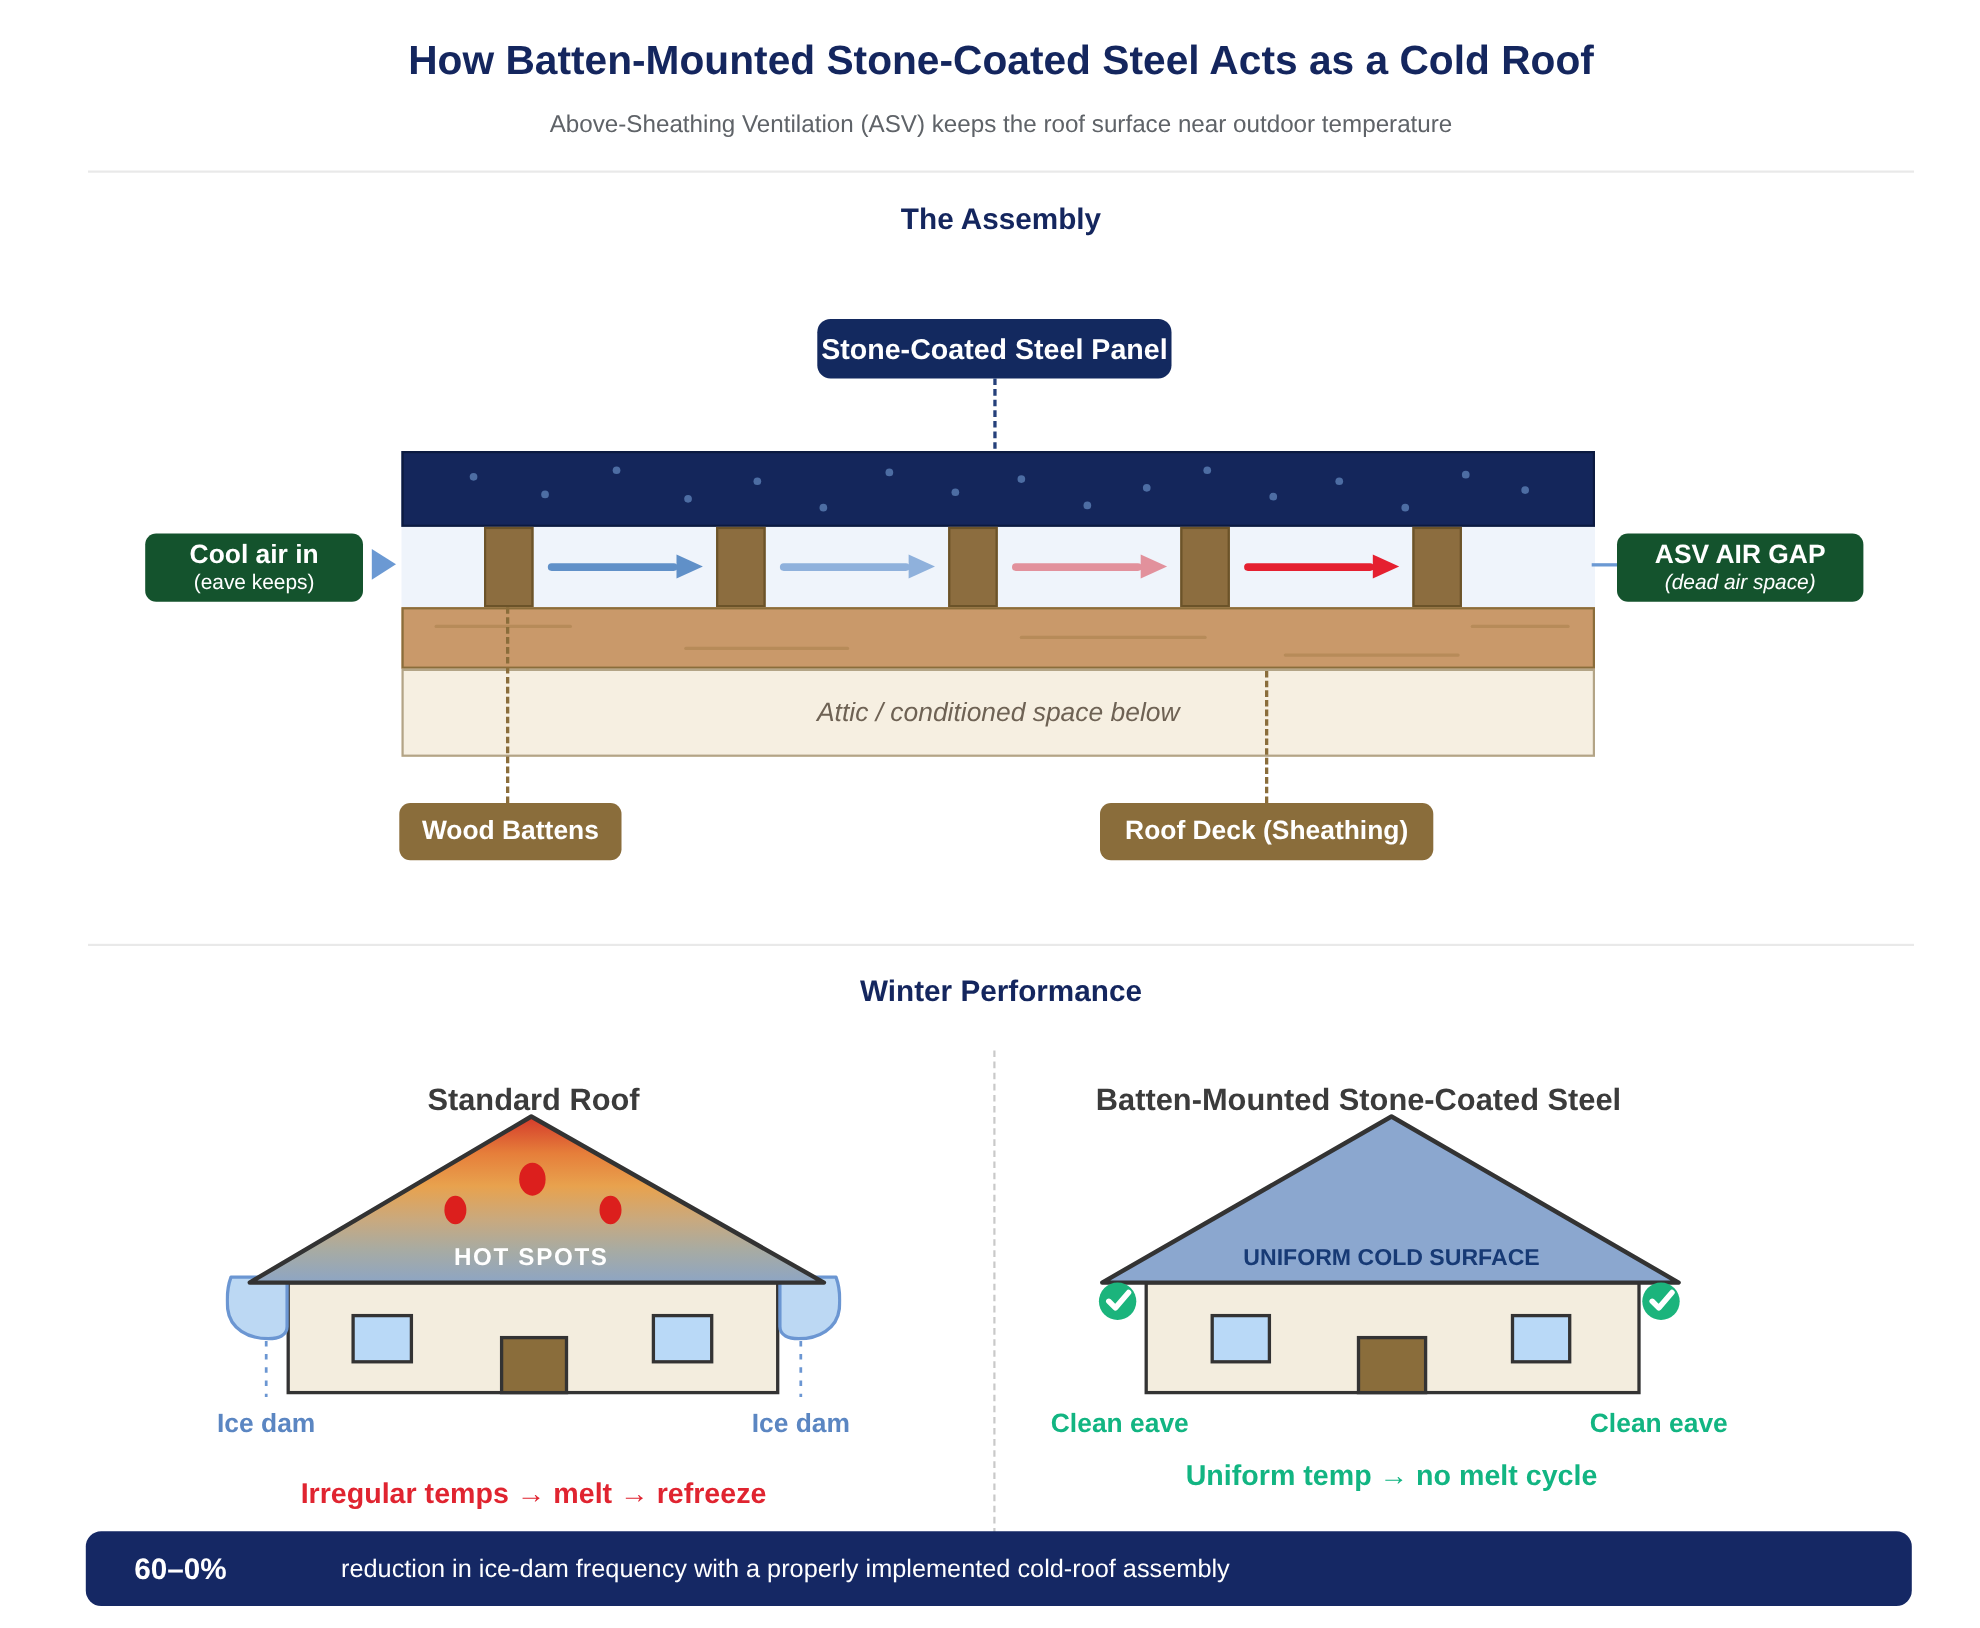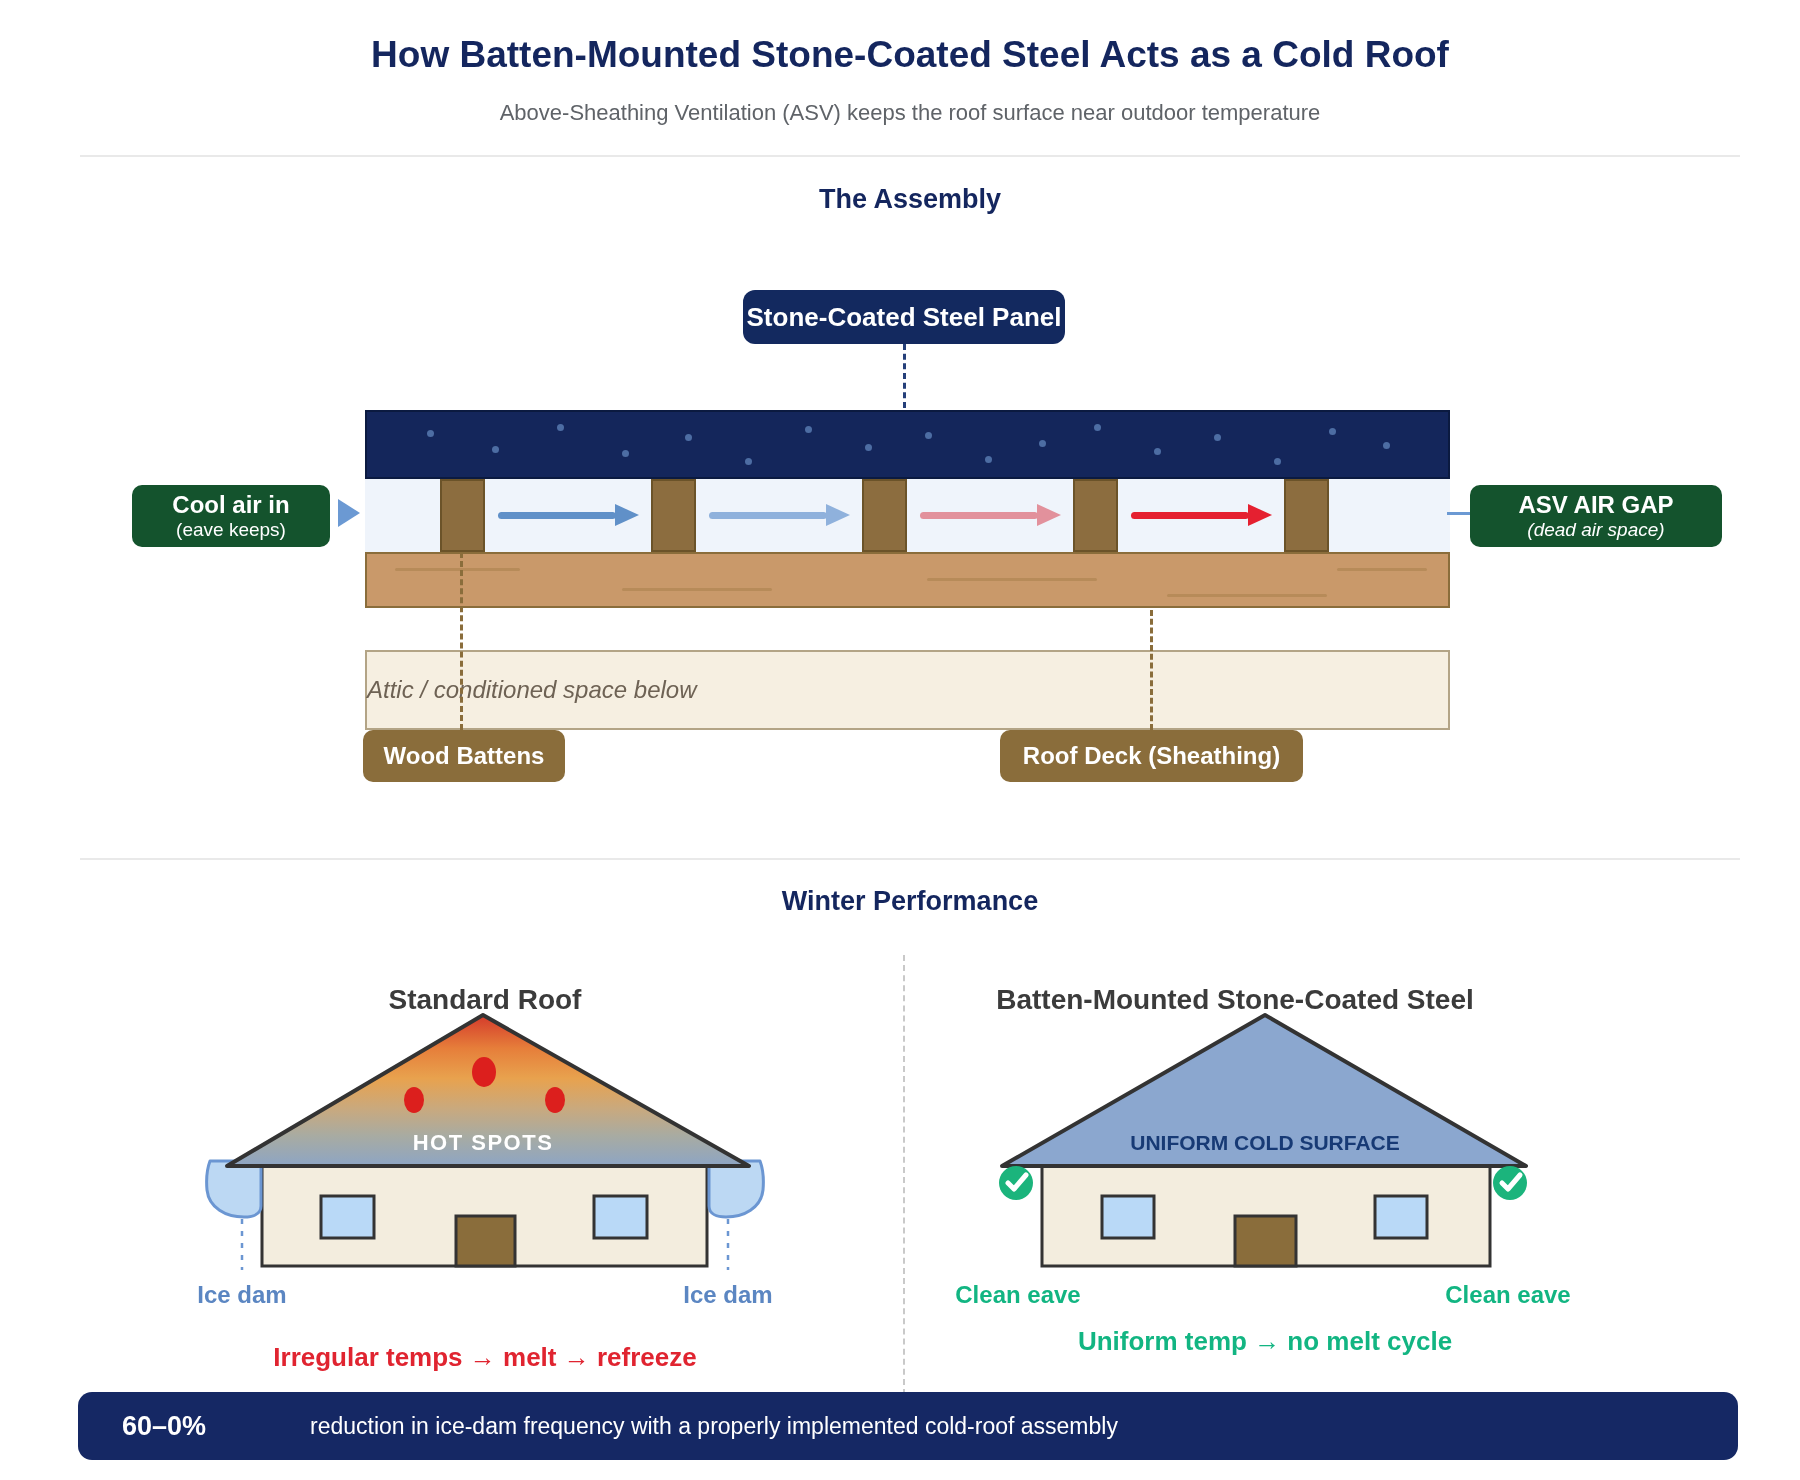--- a/index.html
+++ b/index.html
@@ -32,35 +32,35 @@
   .batten{position:absolute;top:0;width:45px;height:73px;background:#8c6d3f;
     border:2px solid #6b5329;box-sizing:border-box;}
   .flow-arrow{position:absolute;top:33px;height:7px;border-radius:4px;background:currentColor;}
   .flow-arrow::after{content:"";position:absolute;right:-23px;top:-8px;width:0;height:0;
     border-left:24px solid currentColor;border-top:11px solid transparent;border-bottom:11px solid transparent;}
   .a1{color:#6090c8}.a2{color:#8fb1dc}.a3{color:#e2919c}.a4{color:#e52030}
 
   .blue-pill{background:#14532d;border-radius:10px;color:#fff;text-align:center;
     display:flex;flex-direction:column;justify-content:center;}
   .cool-pill{left:132px;top:485px;width:198px;height:62px;}
-  .asv-pill{left:1470px;top:485px;width:252px;height:62px;}
+  .asv-pill{left:1470px;top:485px;width:224px;height:62px;}
   .pill-line1{font-size:24px;font-weight:bold;line-height:28px;}
   .pill-line2{font-size:19px;line-height:22px;}
   .italic{font-style:italic;}
   .intake-tri{left:338px;top:499px;width:0;height:0;border-top:14px solid transparent;
     border-bottom:14px solid transparent;border-left:22px solid #6b99d3;}
   .asv-connector{left:1447px;top:512px;width:23px;height:3px;background:#6b99d3;}
 
   .roof-deck{left:365px;top:552px;width:1085px;height:56px;background:#c9996a;
     border:2px solid #8a6d3b;box-sizing:border-box;}
   .grain{position:absolute;height:3px;background:#b78b59;border-radius:2px;}
 
   .attic{left:365px;top:608px;width:1085px;height:80px;background:#f6efe1;
     border:2px solid #b3a486;box-sizing:border-box;display:flex;align-items:center;
-    font-style:italic;font-size:24px;color:#6e6254;margin-top:42px;}
+    justify-content:center;font-style:italic;font-size:24px;color:#6e6254;}
 
   .dash-brown{position:absolute;width:0;border-left:3px dashed #8a6d3b;}
   .brown-pill{position:absolute;top:730px;height:52px;background:#8a6d3b;border-radius:10px;
     color:#fff;font-weight:bold;font-size:24px;display:flex;align-items:center;justify-content:center;}
 
   
   .vdash{left:903px;top:955px;height:440px;width:0;border-left:2px dashed #c9c9c9;}
   .house-heading{position:absolute;top:960px;width:560px;text-align:center;
     font-size:28px;font-weight:bold;color:#3b3b3b;margin-top:24px;}
   .house-svg{position:absolute;top:1000px;width:560px;height:272px;}

